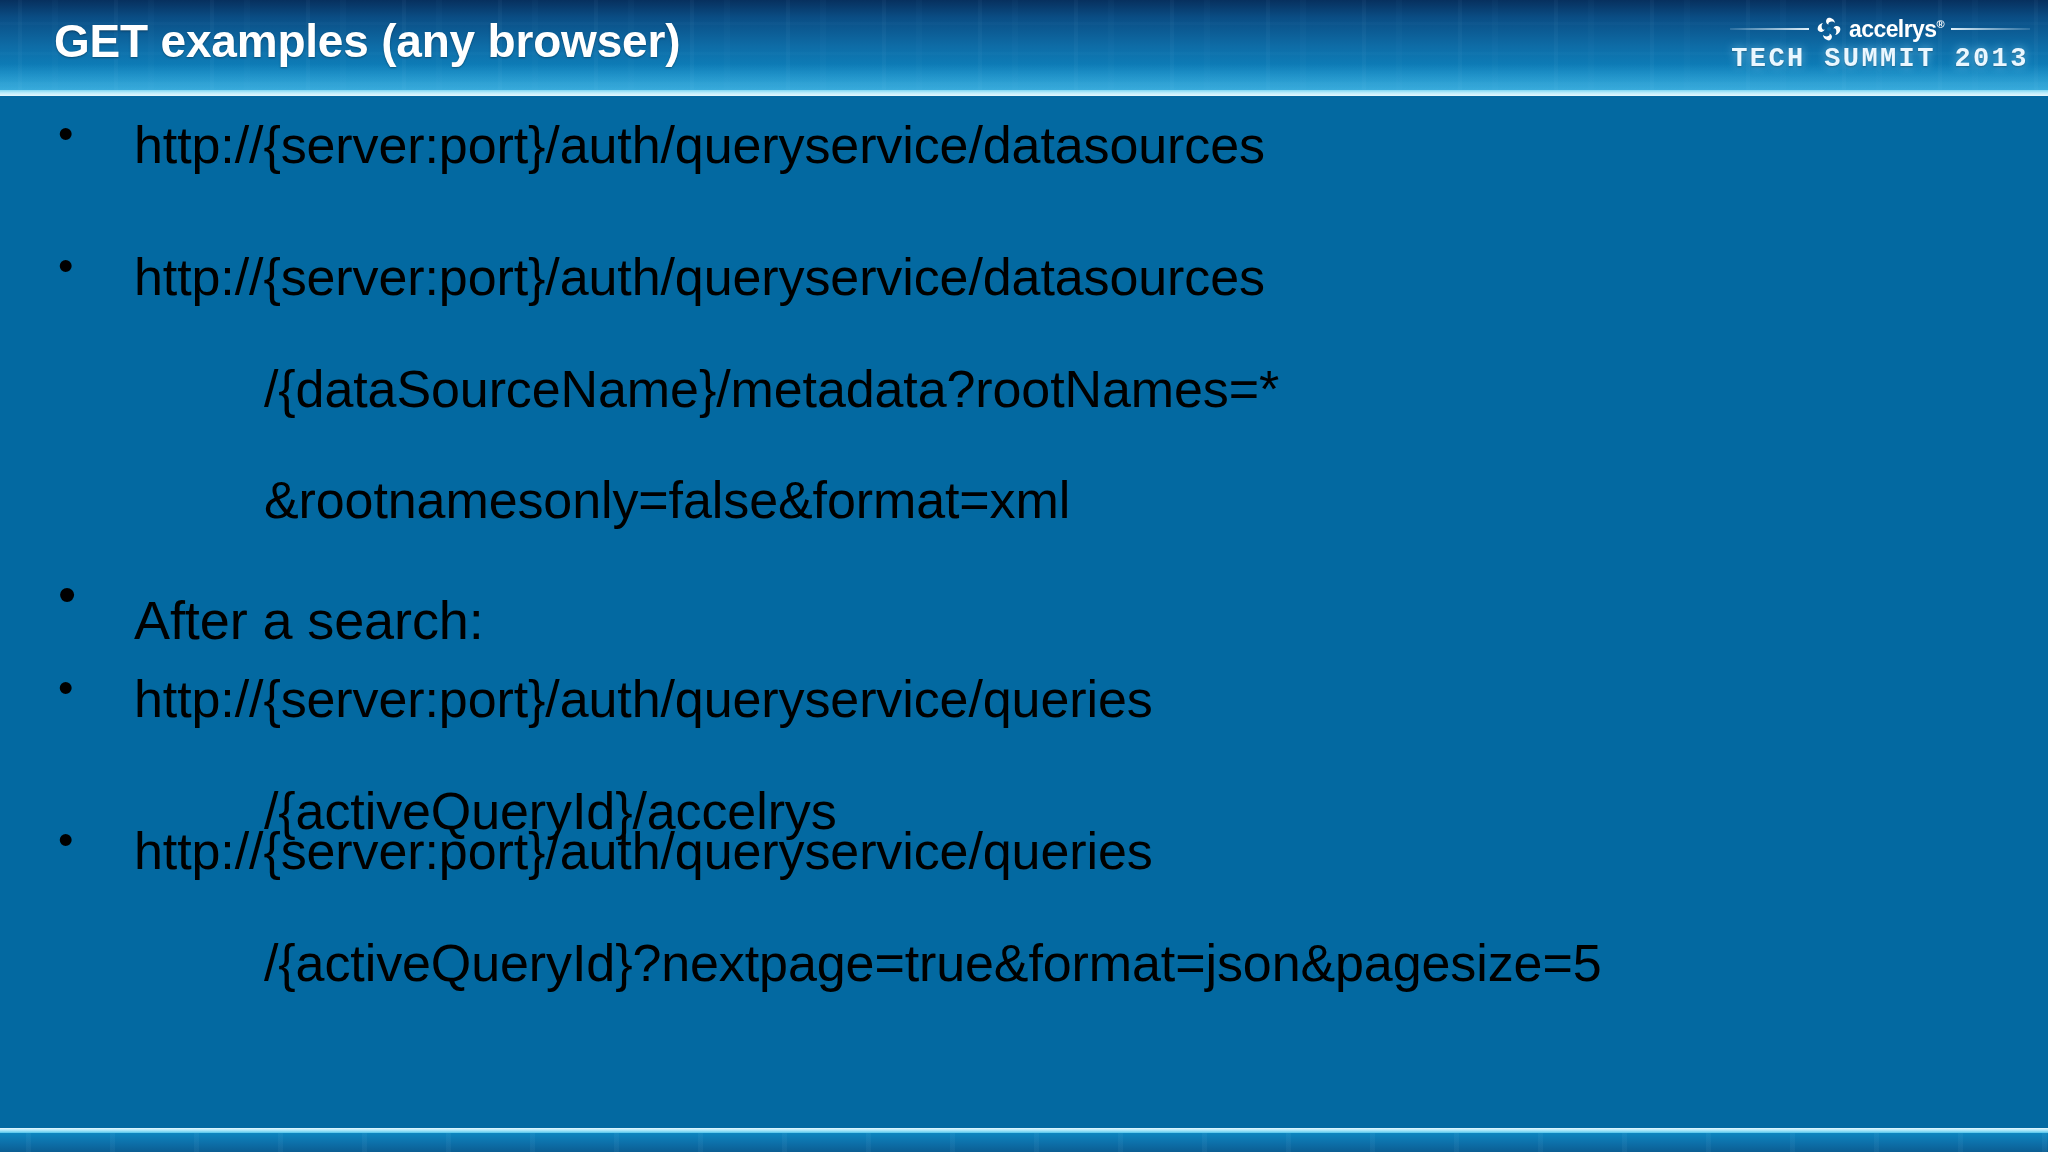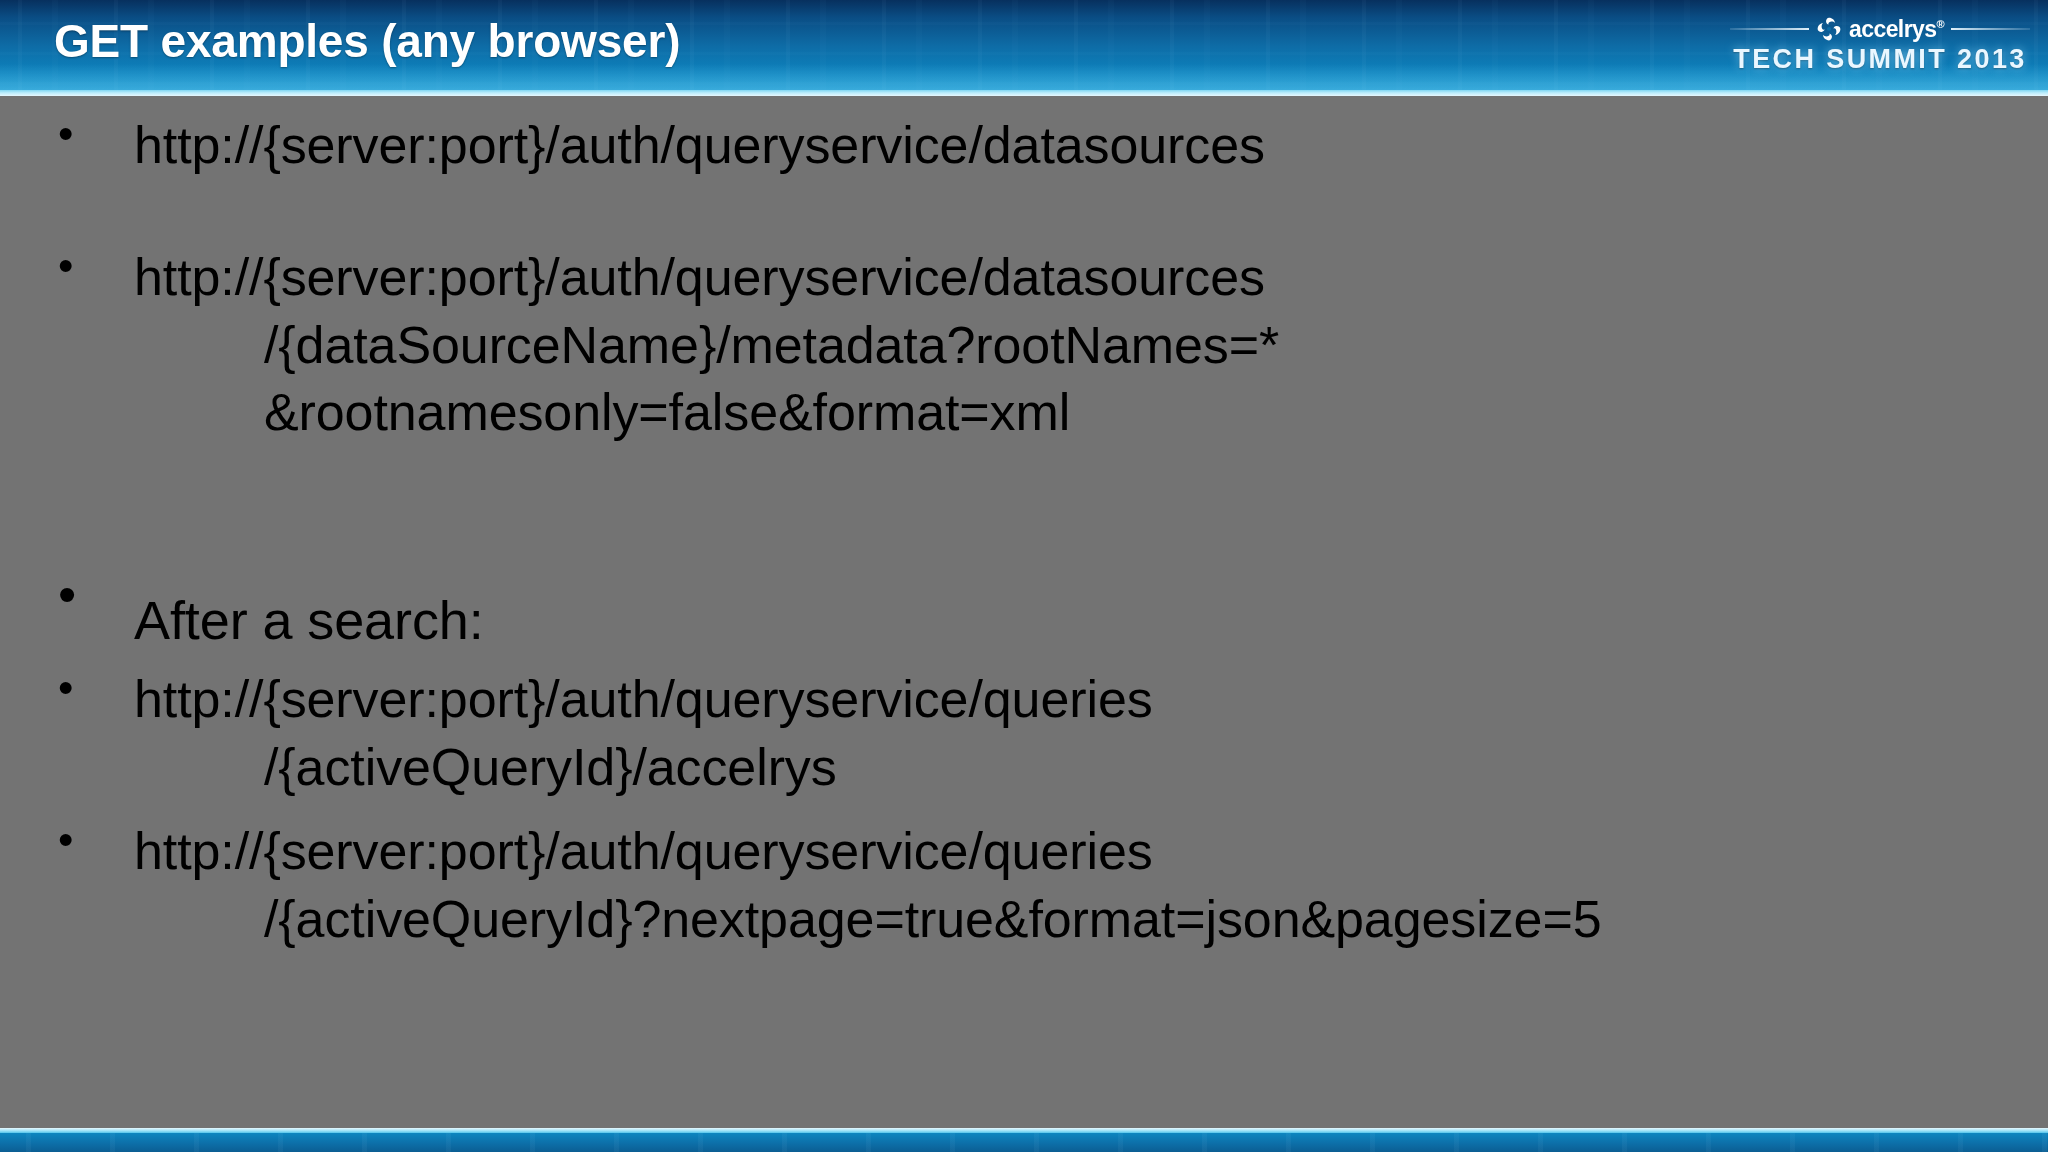--- a/index.html
+++ b/index.html
@@ -12,21 +12,21 @@
     height: 1152px;
     overflow: hidden;
     font-family: "Liberation Sans", sans-serif;
     position: relative;
   }
 
   
   .slide {
     position: absolute;
     inset: 0;
-    background: #737373;
+    background: #0369a1;
   }
 
   
   .header {
     position: absolute;
     left: 0;
     top: 0;
     width: 2048px;
     height: 96px;
     background:
@@ -144,20 +144,21 @@
     left: 0;
     top: 36px;
     width: 300px;
     text-align: center;
     font-size: 27px;
     font-weight: bold;
     color: #eaf7ff;
     letter-spacing: 2.4px;
     white-space: nowrap;
     text-shadow: 0 0 10px rgba(150,220,250,0.65), 0 1px 2px rgba(0,0,0,0.35);
+    font-family: Liberation Mono, monospace;
   }
 
   
   .content {
     position: absolute;
     left: 0;
     top: 96px;
     width: 2048px;
     height: 1032px;
     color: #000000;
@@ -193,20 +194,21 @@
     letter-spacing: -0.1px;
   }
   .bullet-text.big {
     font-size: 54px;
     line-height: 1.22;
     margin-top: 20px;
   }
   .indent {
     display: block;
     padding-left: 130px;
+    margin-top: 44px;
   }
 
   
   #item-0 { top: 16px; }
   #item-1 { top: 148px; }
   #item-2 { top: 472px; }
   #item-3 { top: 570px; }
   #item-4 { top: 722px; }
 
   

